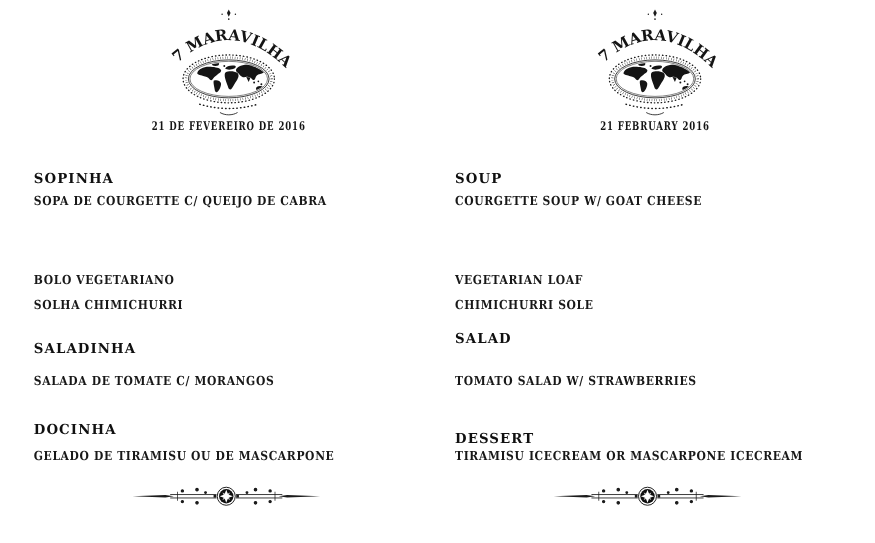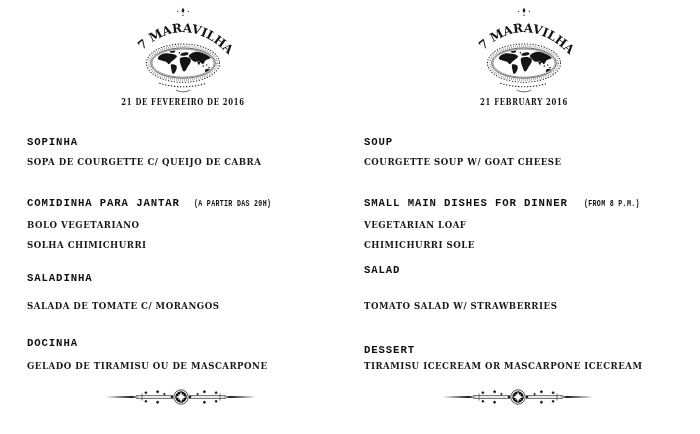--- a/index.html
+++ b/index.html
@@ -18,21 +18,21 @@
     position:absolute;top:96px;width:204px;text-align:center;
     font-weight:700;font-size:9.5px;letter-spacing:1px;
     transform:scaleX(0.72);transform-origin:50% 50%;
     white-space:nowrap;color:#141414;
   }
   .date.lpos{left:81px;}
   .date.rpos{left:72px;}
   .row{position:absolute;white-space:nowrap;}
   .left  .row{left:27px;}
   .right .row{left:14px;}
-  .hdr{font-weight:700;font-size:11px;letter-spacing:0.9px;color:#101010;font-family:Liberation Mono, monospace;}
+  .hdr{font-weight:700;font-size:11px;letter-spacing:0.9px;color:#101010;}
   .hdr .h{display:inline-block;transform:scaleX(0.97);transform-origin:0 50%;}
   .hdr .note{
     display:inline-block;font-size:8.5px;letter-spacing:0.4px;
     transform:scaleX(0.78);transform-origin:0 50%;margin-left:2px;
   }
   .item{
     font-weight:700;font-size:10px;letter-spacing:0.6px;color:#181818;
     transform:scaleX(0.86);transform-origin:0 50%;
   }
   .divider{position:absolute;top:385px;width:156px;height:24px;}
@@ -96,24 +96,20 @@
       </g>
     </svg>
 
     <div class="date lpos">21 DE FEVEREIRO DE 2016</div>
 
     <div class="row hdr" style="top:136px">
       <span class="h">SOPINHA</span>
     </div>
     <div class="row item" style="top:156px">SOPA DE COURGETTE C/ QUEIJO DE CABRA</div>
 
-    <div class="row hdr" style="top:197px">
-      <span class="h">COMIDINHA PARA JANTAR</span>
-      <span class="note">(A PARTIR DAS 20H)</span>
-    </div>
     <div class="row item" style="top:219px">BOLO VEGETARIANO</div>
     <div class="row item" style="top:239px">SOLHA CHIMICHURRI</div>
 
     <div class="row hdr" style="top:272px">
       <span class="h">SALADINHA</span>
     </div>
     <div class="row item" style="top:300px">SALADA DE TOMATE C/ MORANGOS</div>
 
     <div class="row hdr" style="top:337px">
       <span class="h">DOCINHA</span>
@@ -200,24 +196,20 @@
       </g>
     </svg>
 
     <div class="date rpos">21 FEBRUARY 2016</div>
 
     <div class="row hdr" style="top:136px">
       <span class="h">SOUP</span>
     </div>
     <div class="row item" style="top:156px">COURGETTE SOUP W/ GOAT CHEESE</div>
 
-    <div class="row hdr" style="top:197px">
-      <span class="h">SMALL MAIN DISHES FOR DINNER</span>
-      <span class="note">(FROM 8 P.M.)</span>
-    </div>
     <div class="row item" style="top:219px">VEGETARIAN LOAF</div>
     <div class="row item" style="top:239px">CHIMICHURRI SOLE</div>
 
     <div class="row hdr" style="top:264px">
       <span class="h">SALAD</span>
     </div>
     <div class="row item" style="top:300px">TOMATO SALAD W/ STRAWBERRIES</div>
 
     <div class="row hdr" style="top:344px">
       <span class="h">DESSERT</span>

